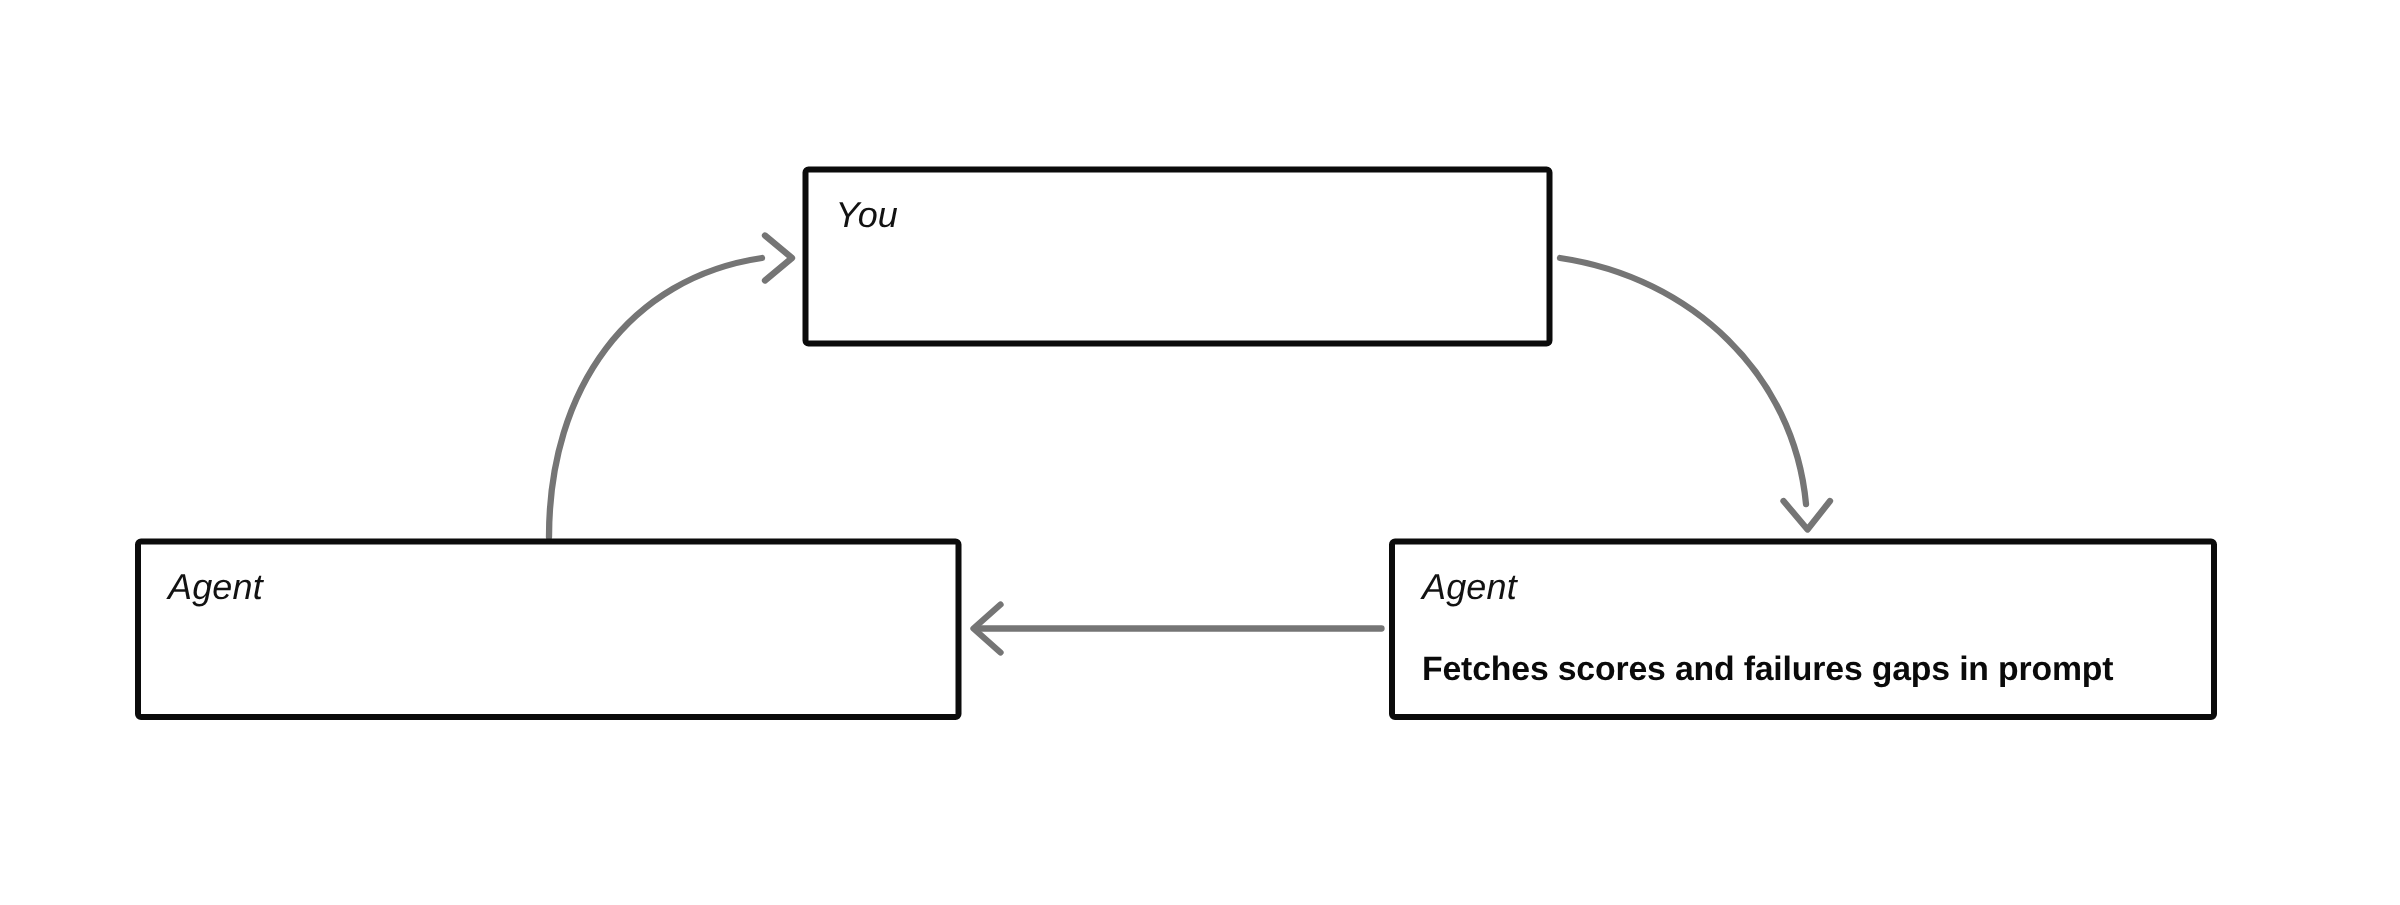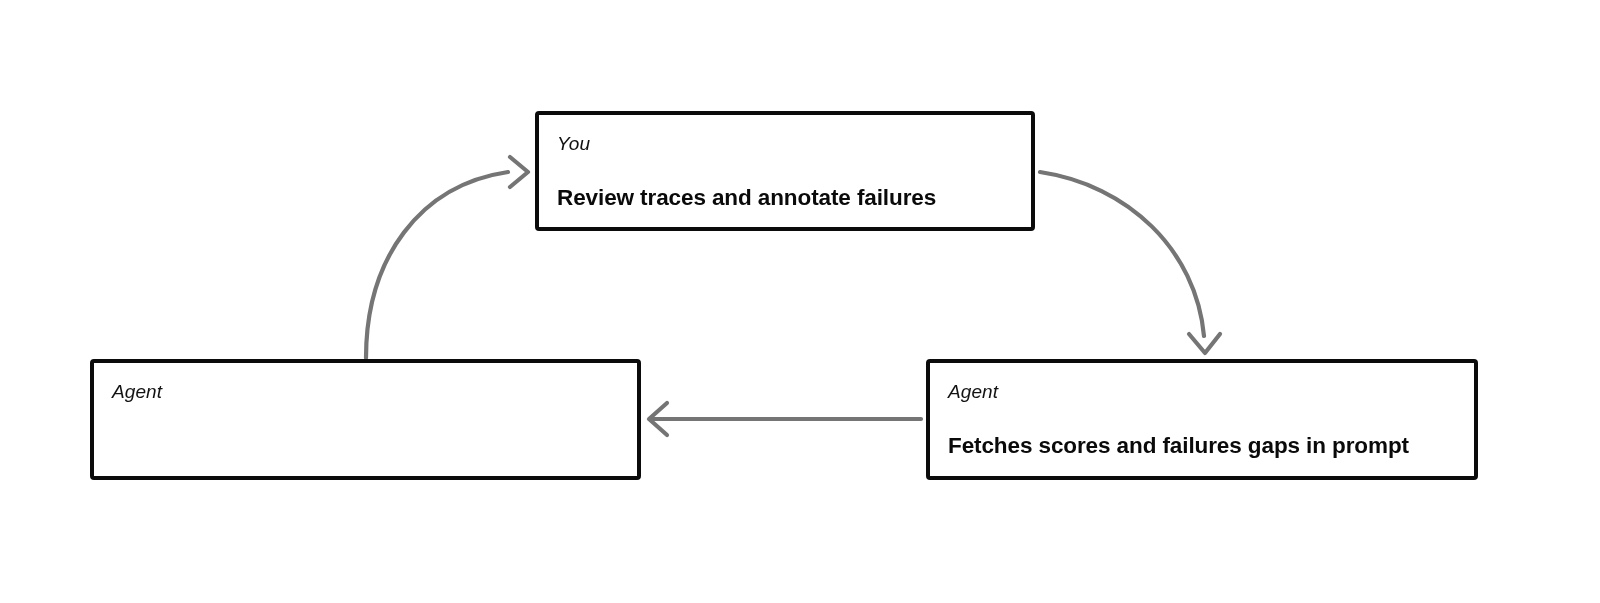--- a/index.html
+++ b/index.html
@@ -32,21 +32,21 @@
   .node-box {
     position: absolute;
     box-sizing: border-box;
     background: #ffffff;
     border: 4px solid #0b0b0b;
     border-radius: 4px;
     padding: 18px 20px 0 18px;
   }
   .node-role {
     font-style: italic;
-    font-size: 19px;
+    font-size: 24px;
     line-height: 22px;
     color: #121212;
     font-weight: 400;
     letter-spacing: 0.1px;
   }
   .node-title {
     font-size: 22.5px;
     line-height: 26px;
     font-weight: bold;
     color: #0a0a0a;
@@ -91,21 +91,20 @@
     </g>
 
     <g>
       <line x1="921" y1="419" x2="653" y2="419" stroke="#757575" stroke-width="4.2" stroke-linecap="round"></line>
       <polyline points="667,403 649,419 667,435" fill="none" stroke="#757575" stroke-width="4.2" stroke-linecap="round" stroke-linejoin="round"></polyline>
     </g>
   </svg>
 
   <div id="node-top" class="node-box">
     <div class="node-role">You</div>
-    <div class="node-title">Review traces and annotate failures</div>
   </div>
 
   <div id="node-bottom-right" class="node-box">
     <div class="node-role">Agent</div>
     <div class="node-title">Fetches scores and failures gaps in prompt</div>
   </div>
 
   <div id="node-bottom-left" class="node-box">
     <div class="node-role">Agent</div>
   </div>

